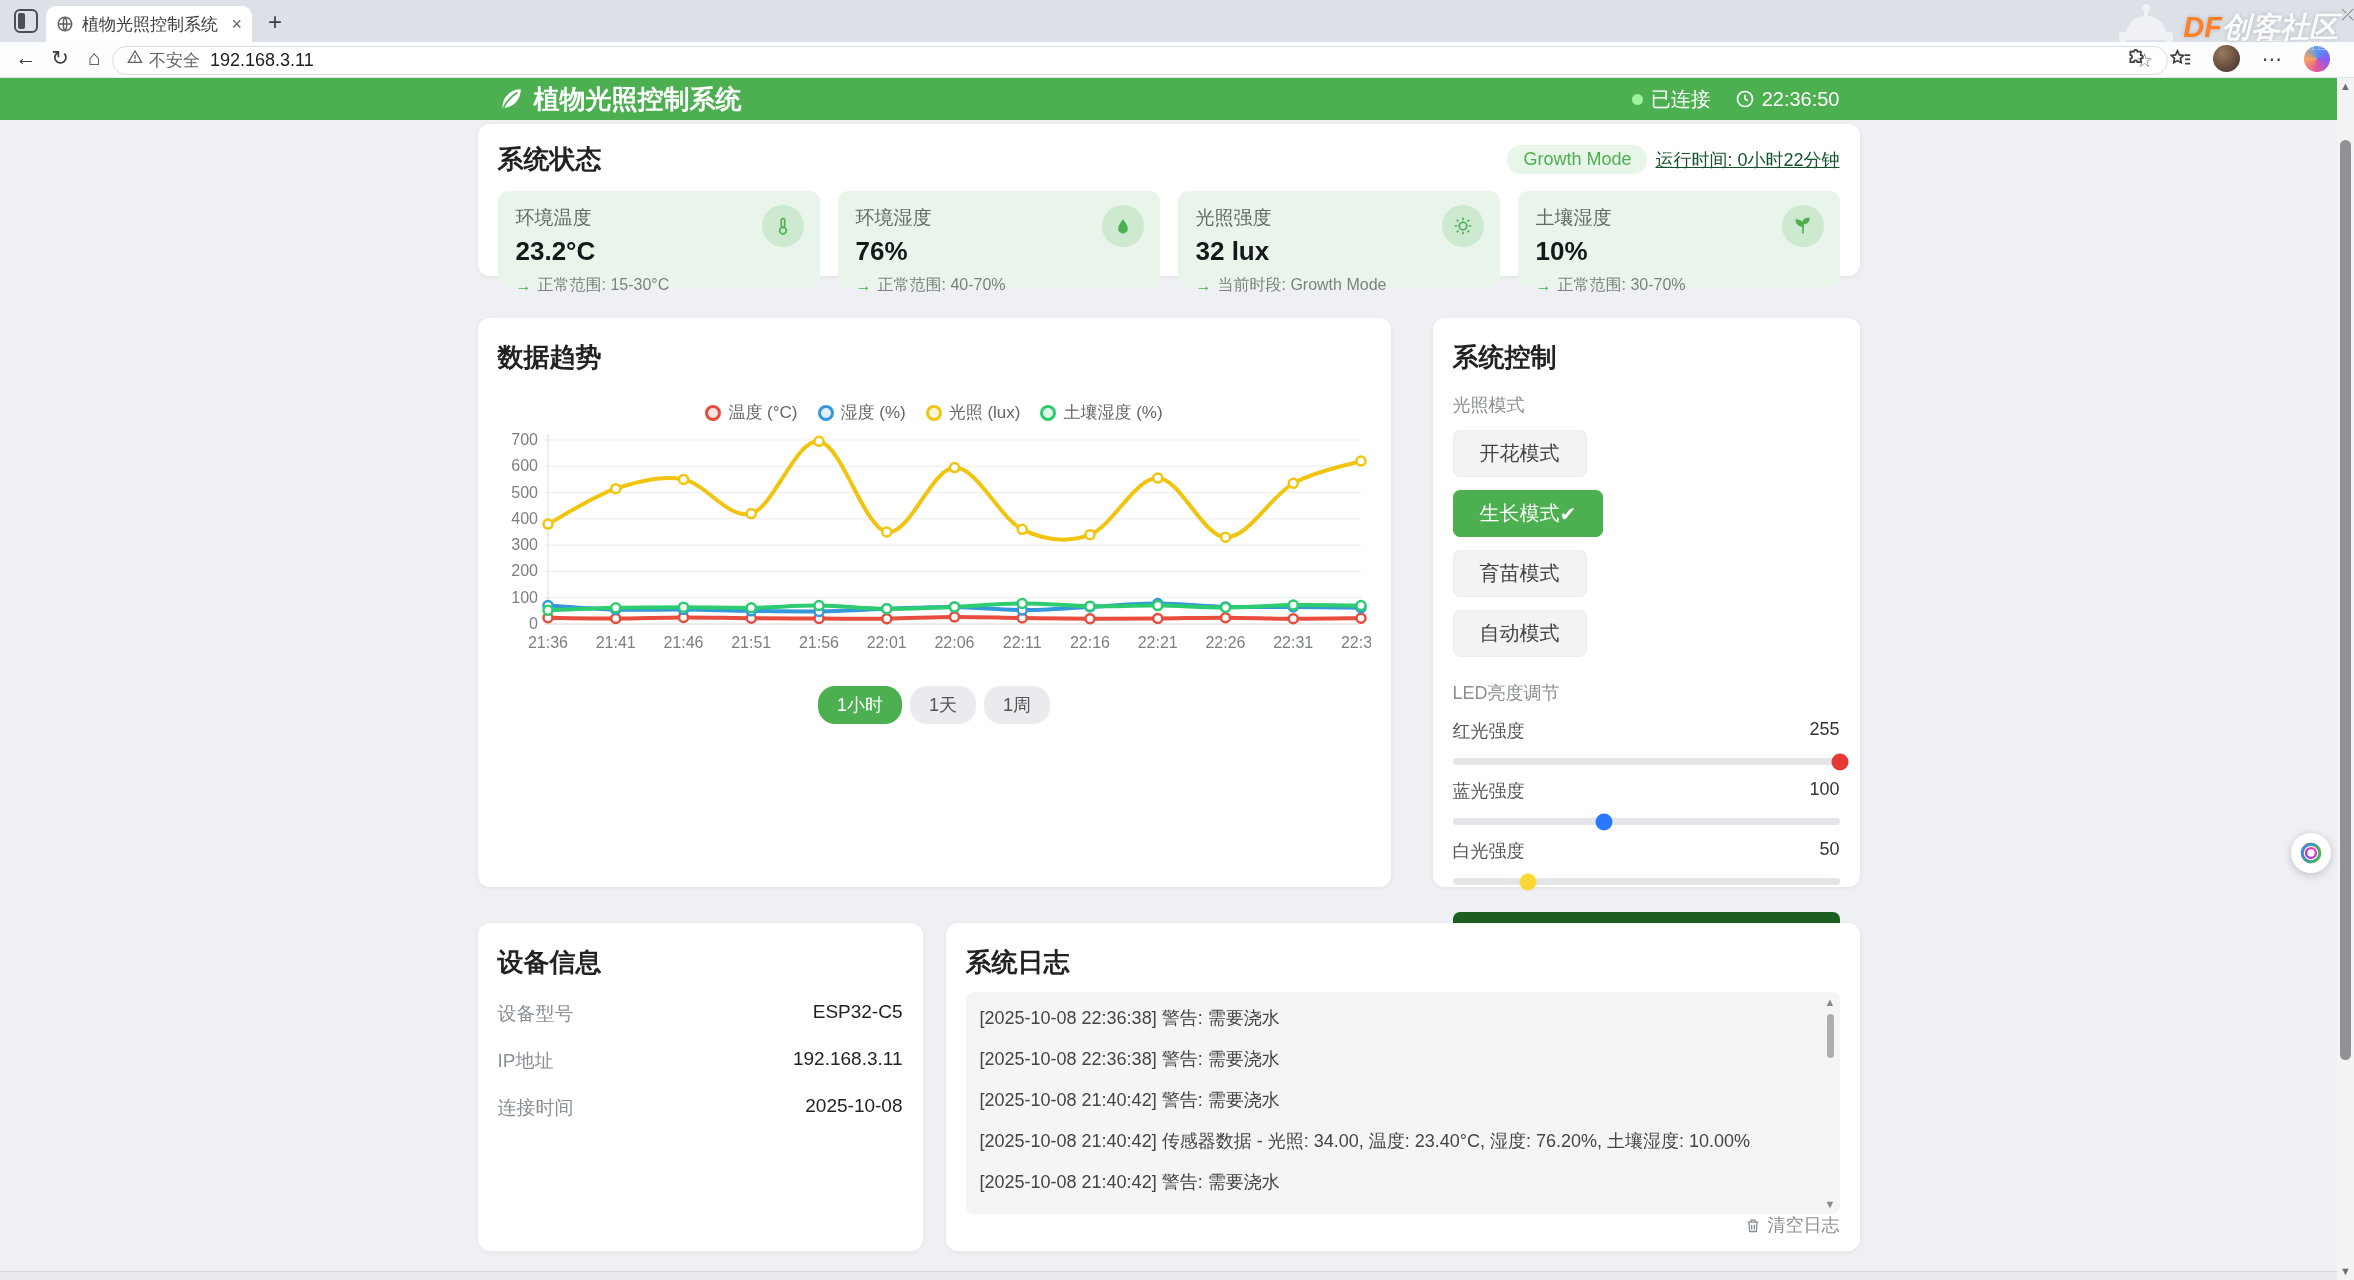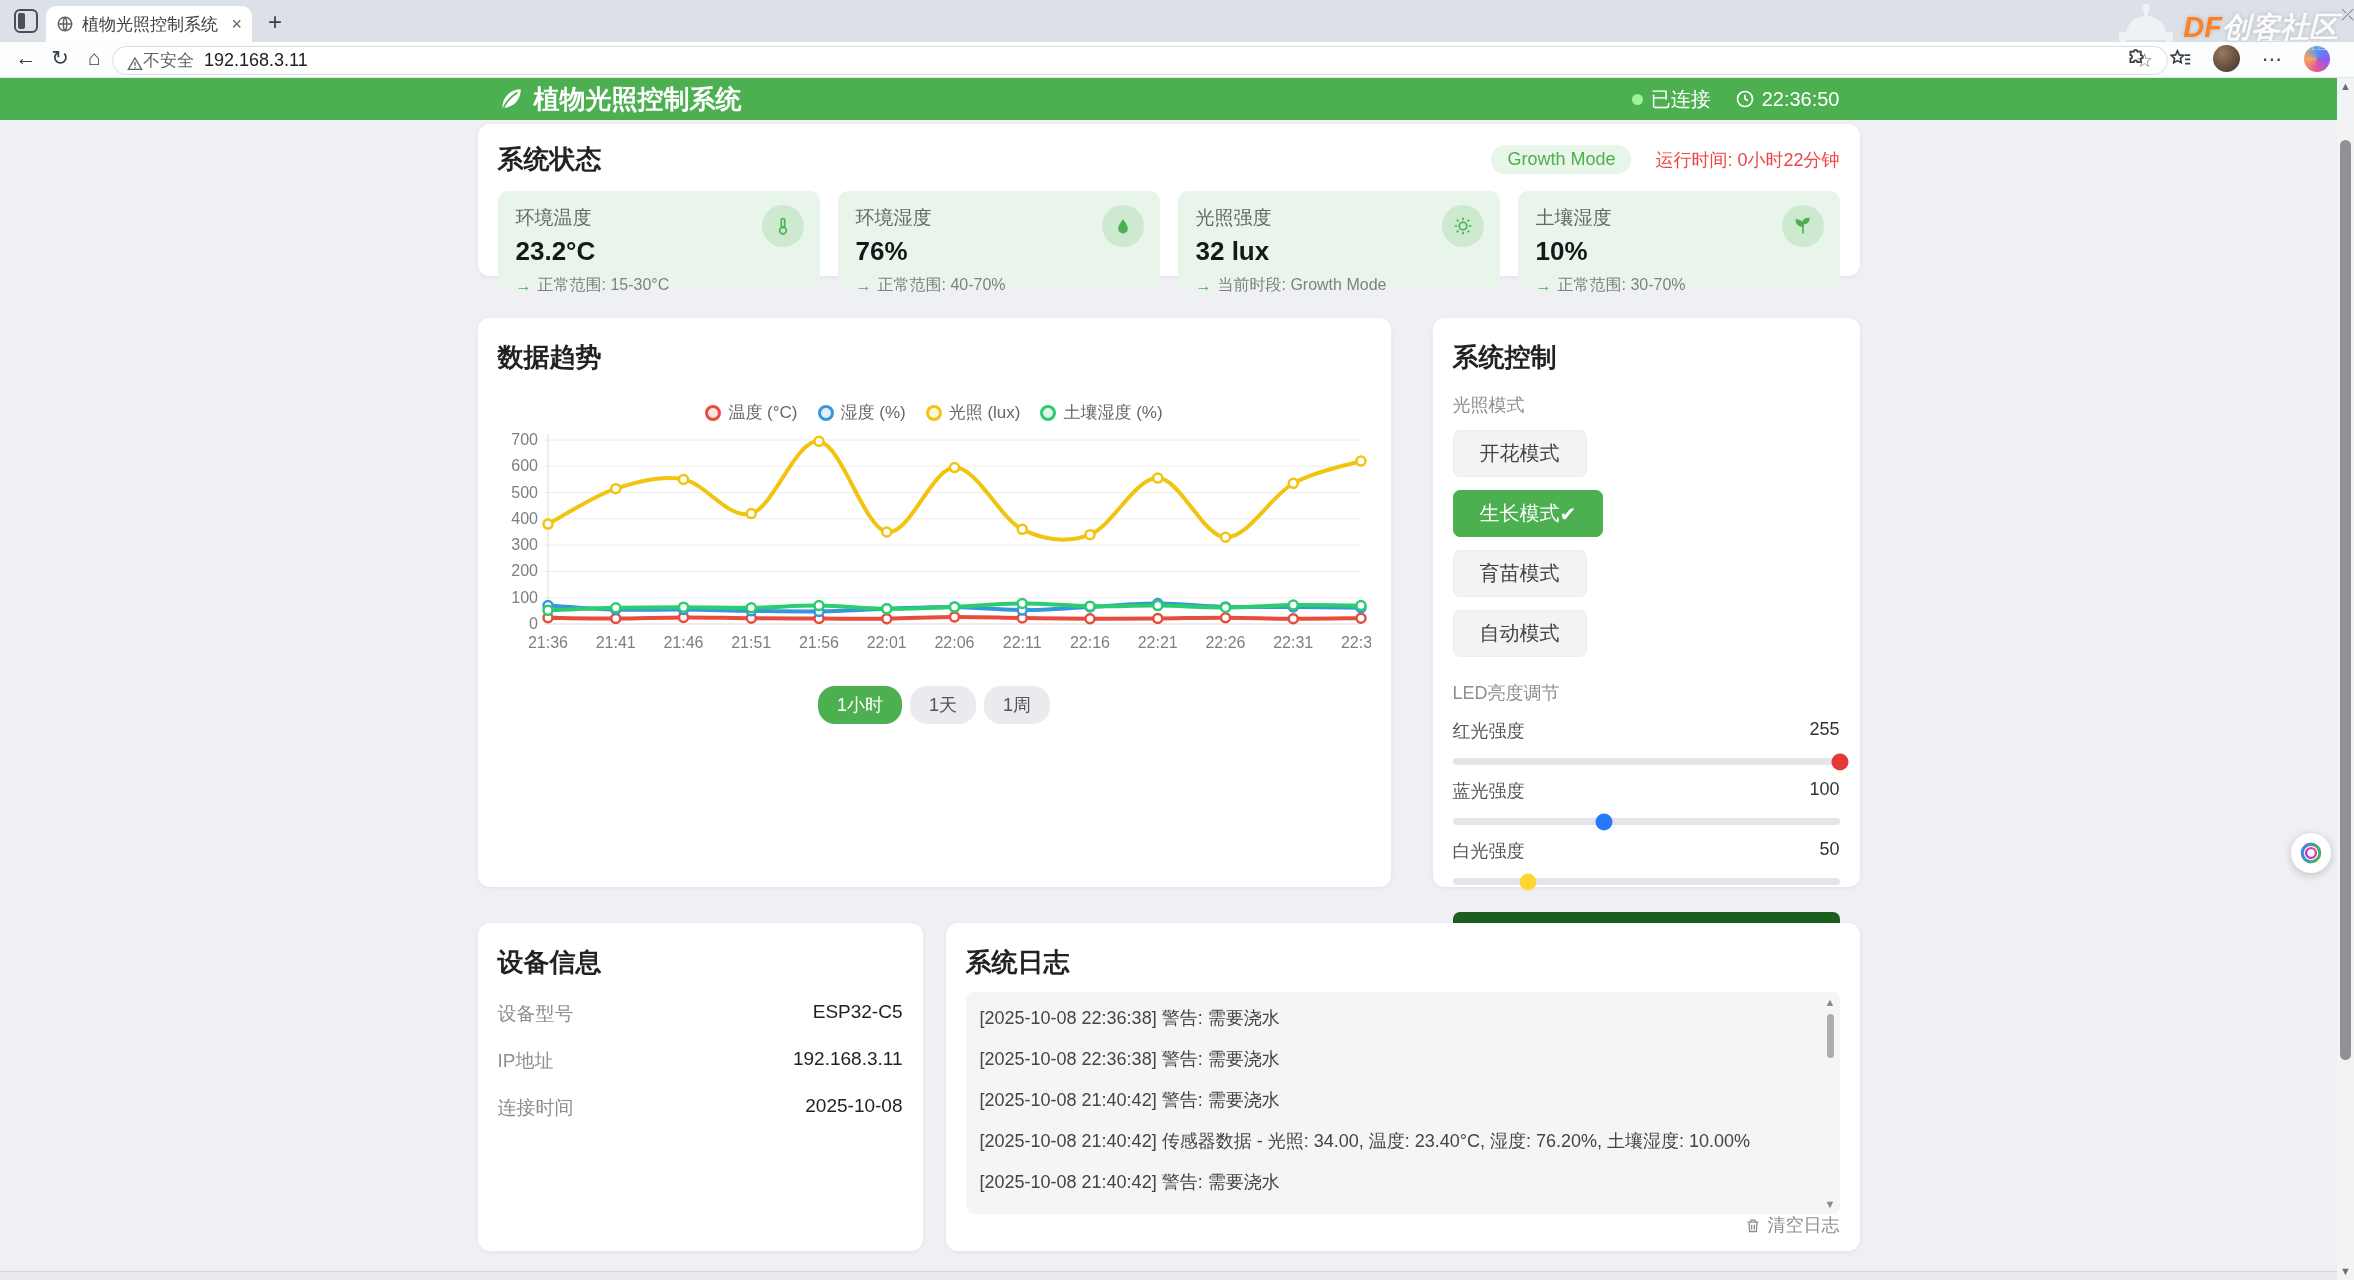--- a/index.html
+++ b/index.html
@@ -11,21 +11,21 @@
   .tab-actions { position:absolute; left:14px; top:9px; width:24px; height:24px; border:2px solid #4a4f55; border-radius:6px; }
   .tab-actions::after { content:""; position:absolute; left:2px; top:2px; width:7px; height:16px; background:#4a4f55; border-radius:2px; }
   .tab { position:absolute; left:46px; top:6px; width:206px; height:36px; background:#fff; border-radius:10px 10px 0 0; display:flex; align-items:center; padding:0 10px; gap:8px; }
   .tab-title { font-size:17px; color:#3c4043; white-space:nowrap; overflow:hidden; flex:1; }
   .tab-close { font-size:18px; color:#5f6368; cursor:pointer; }
   .new-tab { position:absolute; left:268px; top:8px; font-size:24px; color:#3c4043; }
 
   .toolbar { position:absolute; top:42px; left:0; width:2354px; height:36px; background:#fcfdfe; border-bottom:1px solid #e3e6e9; }
   .nav-ic { position:absolute; top:4px; font-size:21px; color:#3c4043; width:28px; text-align:center; }
   .omnibox { position:absolute; left:112px; top:4px; width:2056px; height:29px; background:#fff; border:1px solid #dadce0; border-radius:15px; display:flex; align-items:center; padding:0 14px; gap:10px; }
-  .omni-warn { display:flex; align-items:flex-end; color:#5f6368; font-size:17px; }
+  .omni-warn { display:flex; align-items:flex-start; gap:6px; color:#5f6368; font-size:17px; }
   .omni-url { font-size:18px; color:#202124; flex:1; }
   .omni-star { font-size:19px; color:#5f6368; }
   .chrome-right { position:absolute; right:24px; top:3px; display:flex; align-items:center; gap:22px; }
   .chrome-ic { font-size:20px; color:#3c4043; }
   .avatar { width:27px; height:27px; border-radius:50%; background:radial-gradient(circle at 35% 30%, #9a7a5e, #5a4438 70%); }
   .copilot { width:26px; height:26px; border-radius:50%; background:conic-gradient(#4e9af5,#8a5cf6,#e1559c,#f7a35c,#4e9af5); }
 
   
   .watermark { position:absolute; top:2px; right:16px; display:flex; align-items:center; gap:4px; pointer-events:none; z-index:50; }
   .wm-text { font-size:29px; font-weight:bold; font-style:italic; color:rgba(255,255,255,.92); text-shadow:0 0 4px rgba(0,0,0,.18); }
@@ -44,21 +44,21 @@
 
   
   .viewport { position:absolute; top:120px; left:0; width:2337px; height:1160px; overflow:hidden; }
   .container { width:1382px; margin:4px auto 0; }
   .card { background:#fff; border-radius:12px; box-shadow:0 1px 5px rgba(0,0,0,.06); }
   .card-title { font-size:26px; font-weight:bold; color:#222; }
 
   .status-card { padding:18px 20px 8px; height:152px; }
   .status-head { display:flex; align-items:center; justify-content:space-between; margin-bottom:14px; }
   .mode-badge { background:#e8f5e9; color:#4caf50; font-size:18px; padding:4px 16px; border-radius:14px; }
-  .runtime { color:#ef4444; font-size:18px; margin-left:24px; }
+  .runtime { color:#14532d; font-size:18px; margin-left:8px;text-decoration:underline; }
   .status-right { display:flex; align-items:center; }
   .status-grid { display:grid; grid-template-columns:repeat(4,1fr); gap:18px; }
   .stat { background:#e9f5ea; border-radius:10px; padding:14px 18px; position:relative; height:96px; }
   .stat-label { font-size:19px; color:#5f6b60; }
   .stat-value { font-size:26px; font-weight:bold; color:#15181b; margin-top:5px; }
   .stat-note { font-size:16px; color:#7b837c; margin-top:8px; display:flex; align-items:center; gap:6px; }
   .stat-arrow { color:#4caf50; font-weight:bold; }
   .stat-icon { position:absolute; top:14px; right:16px; width:42px; height:42px; border-radius:50%; background:#cde9cf; display:flex; align-items:center; justify-content:center; }
 
   .row2 { display:flex; gap:42px; margin-top:42px; }

